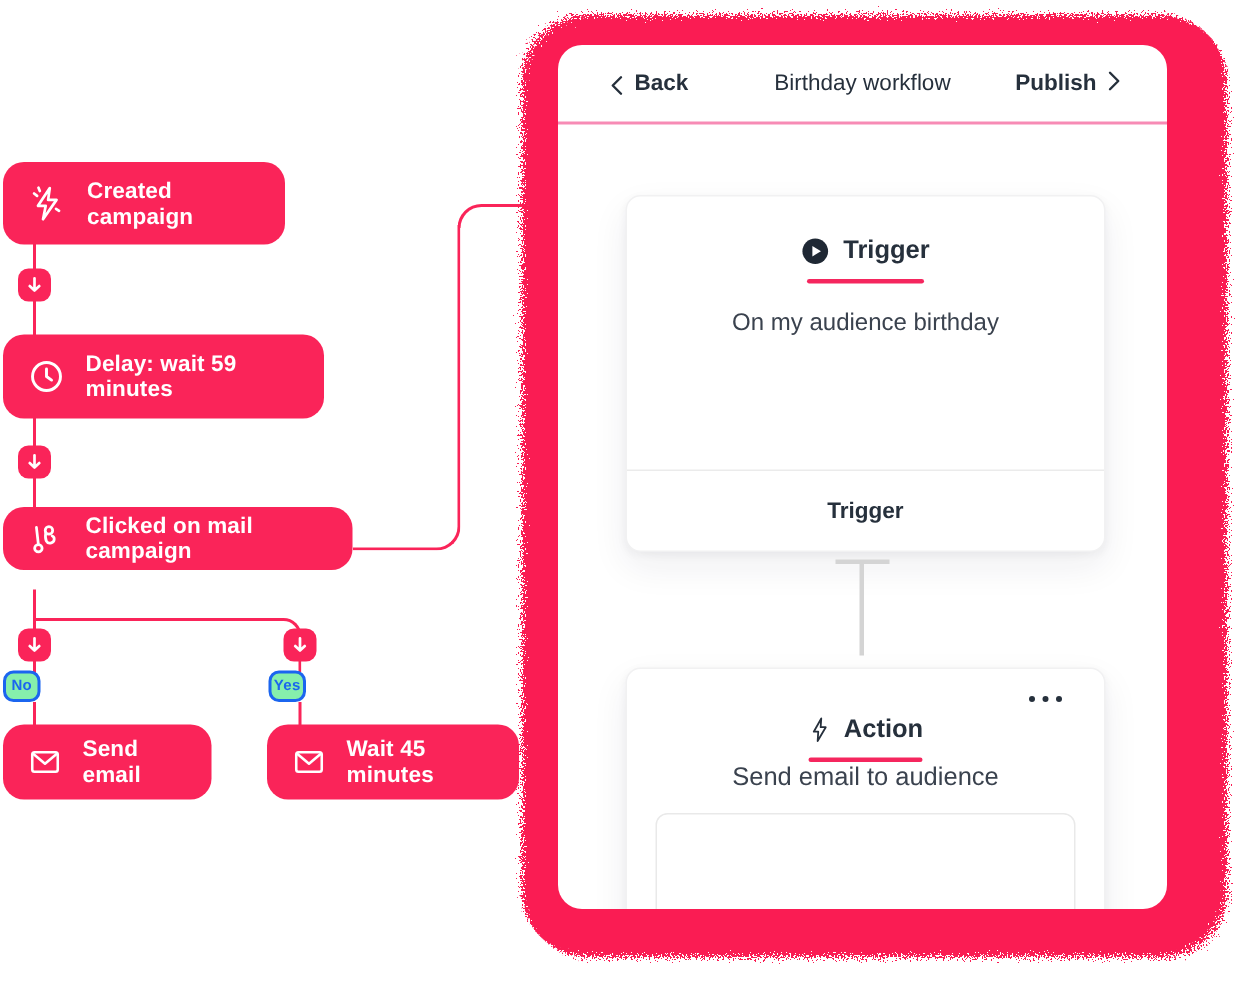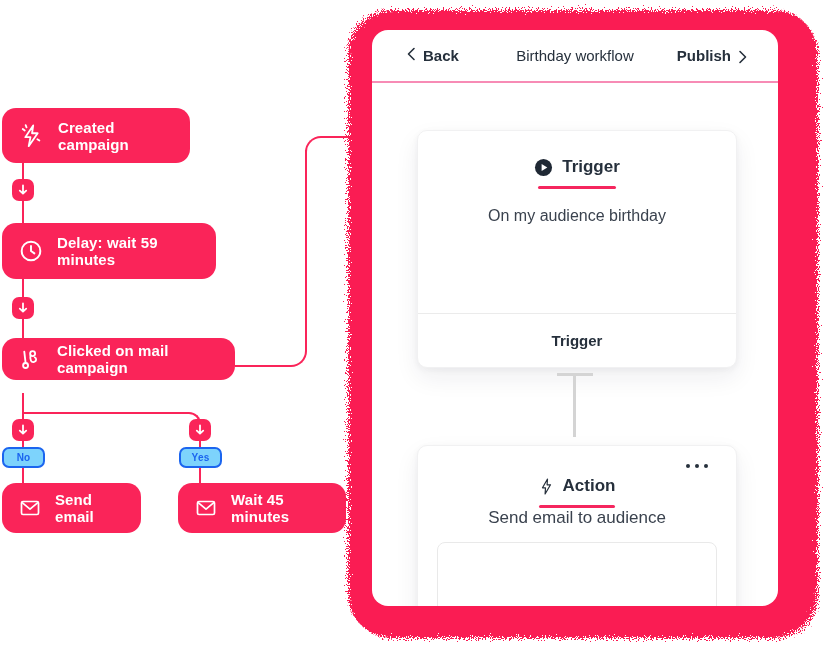--- a/index.html
+++ b/index.html
@@ -14,33 +14,33 @@
 
   
   .flow{position:absolute;inset:0;z-index:1;}
   .fline{position:absolute;background:var(--pink);}
   .fnode{position:absolute;background:var(--pink);border-radius:14px;display:flex;align-items:center;
          gap:13px;padding:0 16px;color:#fff;font-size:15px;font-weight:bold;letter-spacing:.1px;}
   .fnode svg{flex:0 0 auto;}
   .corner{position:absolute;border:0 solid var(--pink);background:transparent;}
   .abadge{position:absolute;width:22px;height:22px;background:var(--pink);border-radius:7px;
           display:flex;align-items:center;justify-content:center;}
-  .ynbadge{position:absolute;width:43px;height:21px;background:#7dd3fc;border:2px solid var(--blue);
+  .ynbadge{position:absolute;width:25px;height:21px;background:#86efac;border:2px solid var(--blue);
            border-radius:7px;color:var(--blue);font-size:10px;font-weight:bold;display:flex;
            align-items:center;justify-content:center;letter-spacing:.2px;}
 
   
   .phone-bg{position:absolute;left:348px;top:10px;width:470px;height:628px;background:var(--panel-pink);
             border-radius:44px;z-index:2;filter:url(#grain);}
   .panel{position:absolute;left:372px;top:30px;width:406px;height:576px;background:#fff;
          border-radius:16px;z-index:3;overflow:hidden;}
   .p-header{position:relative;height:51px;display:flex;align-items:center;padding:0 30px 0 34px;}
-  .p-back{display:flex;align-items:flex-start;gap:7px;font-size:15px;font-weight:bold;color:var(--dark);cursor:pointer;}
+  .p-back{display:flex;align-items:flex-end;gap:7px;font-size:15px;font-weight:bold;color:var(--dark);cursor:pointer;}
   .p-title{position:absolute;left:0;right:0;text-align:center;font-size:15px;color:var(--dark);}
-  .p-publish{margin-left:auto;display:flex;align-items:flex-end;gap:7px;font-size:15px;font-weight:bold;color:var(--dark);cursor:pointer;position:relative;z-index:1;}
+  .p-publish{margin-left:auto;display:flex;align-items:flex-start;gap:7px;font-size:15px;font-weight:bold;color:var(--dark);cursor:pointer;position:relative;z-index:1;}
   .p-divider{height:2px;background:var(--divider-pink);}
   .p-body{position:relative;height:376px;}
 
   .card{position:absolute;left:45px;width:320px;background:#fff;border:1px solid var(--card-border);
         border-radius:10px;box-shadow:0 2px 6px rgba(30,35,60,.05),0 10px 24px rgba(30,35,60,.07);}
   .t-card{top:47px;height:238px;display:flex;flex-direction:column;}
   .card-main{flex:0 0 182px;padding-top:26px;text-align:center;}
   .hrow{display:flex;align-items:center;justify-content:center;gap:9px;color:var(--dark);
         font-size:17px;font-weight:bold;}
   .hline{width:78px;height:3px;background:var(--underline);margin:9px auto 0;border-radius:2px;}

